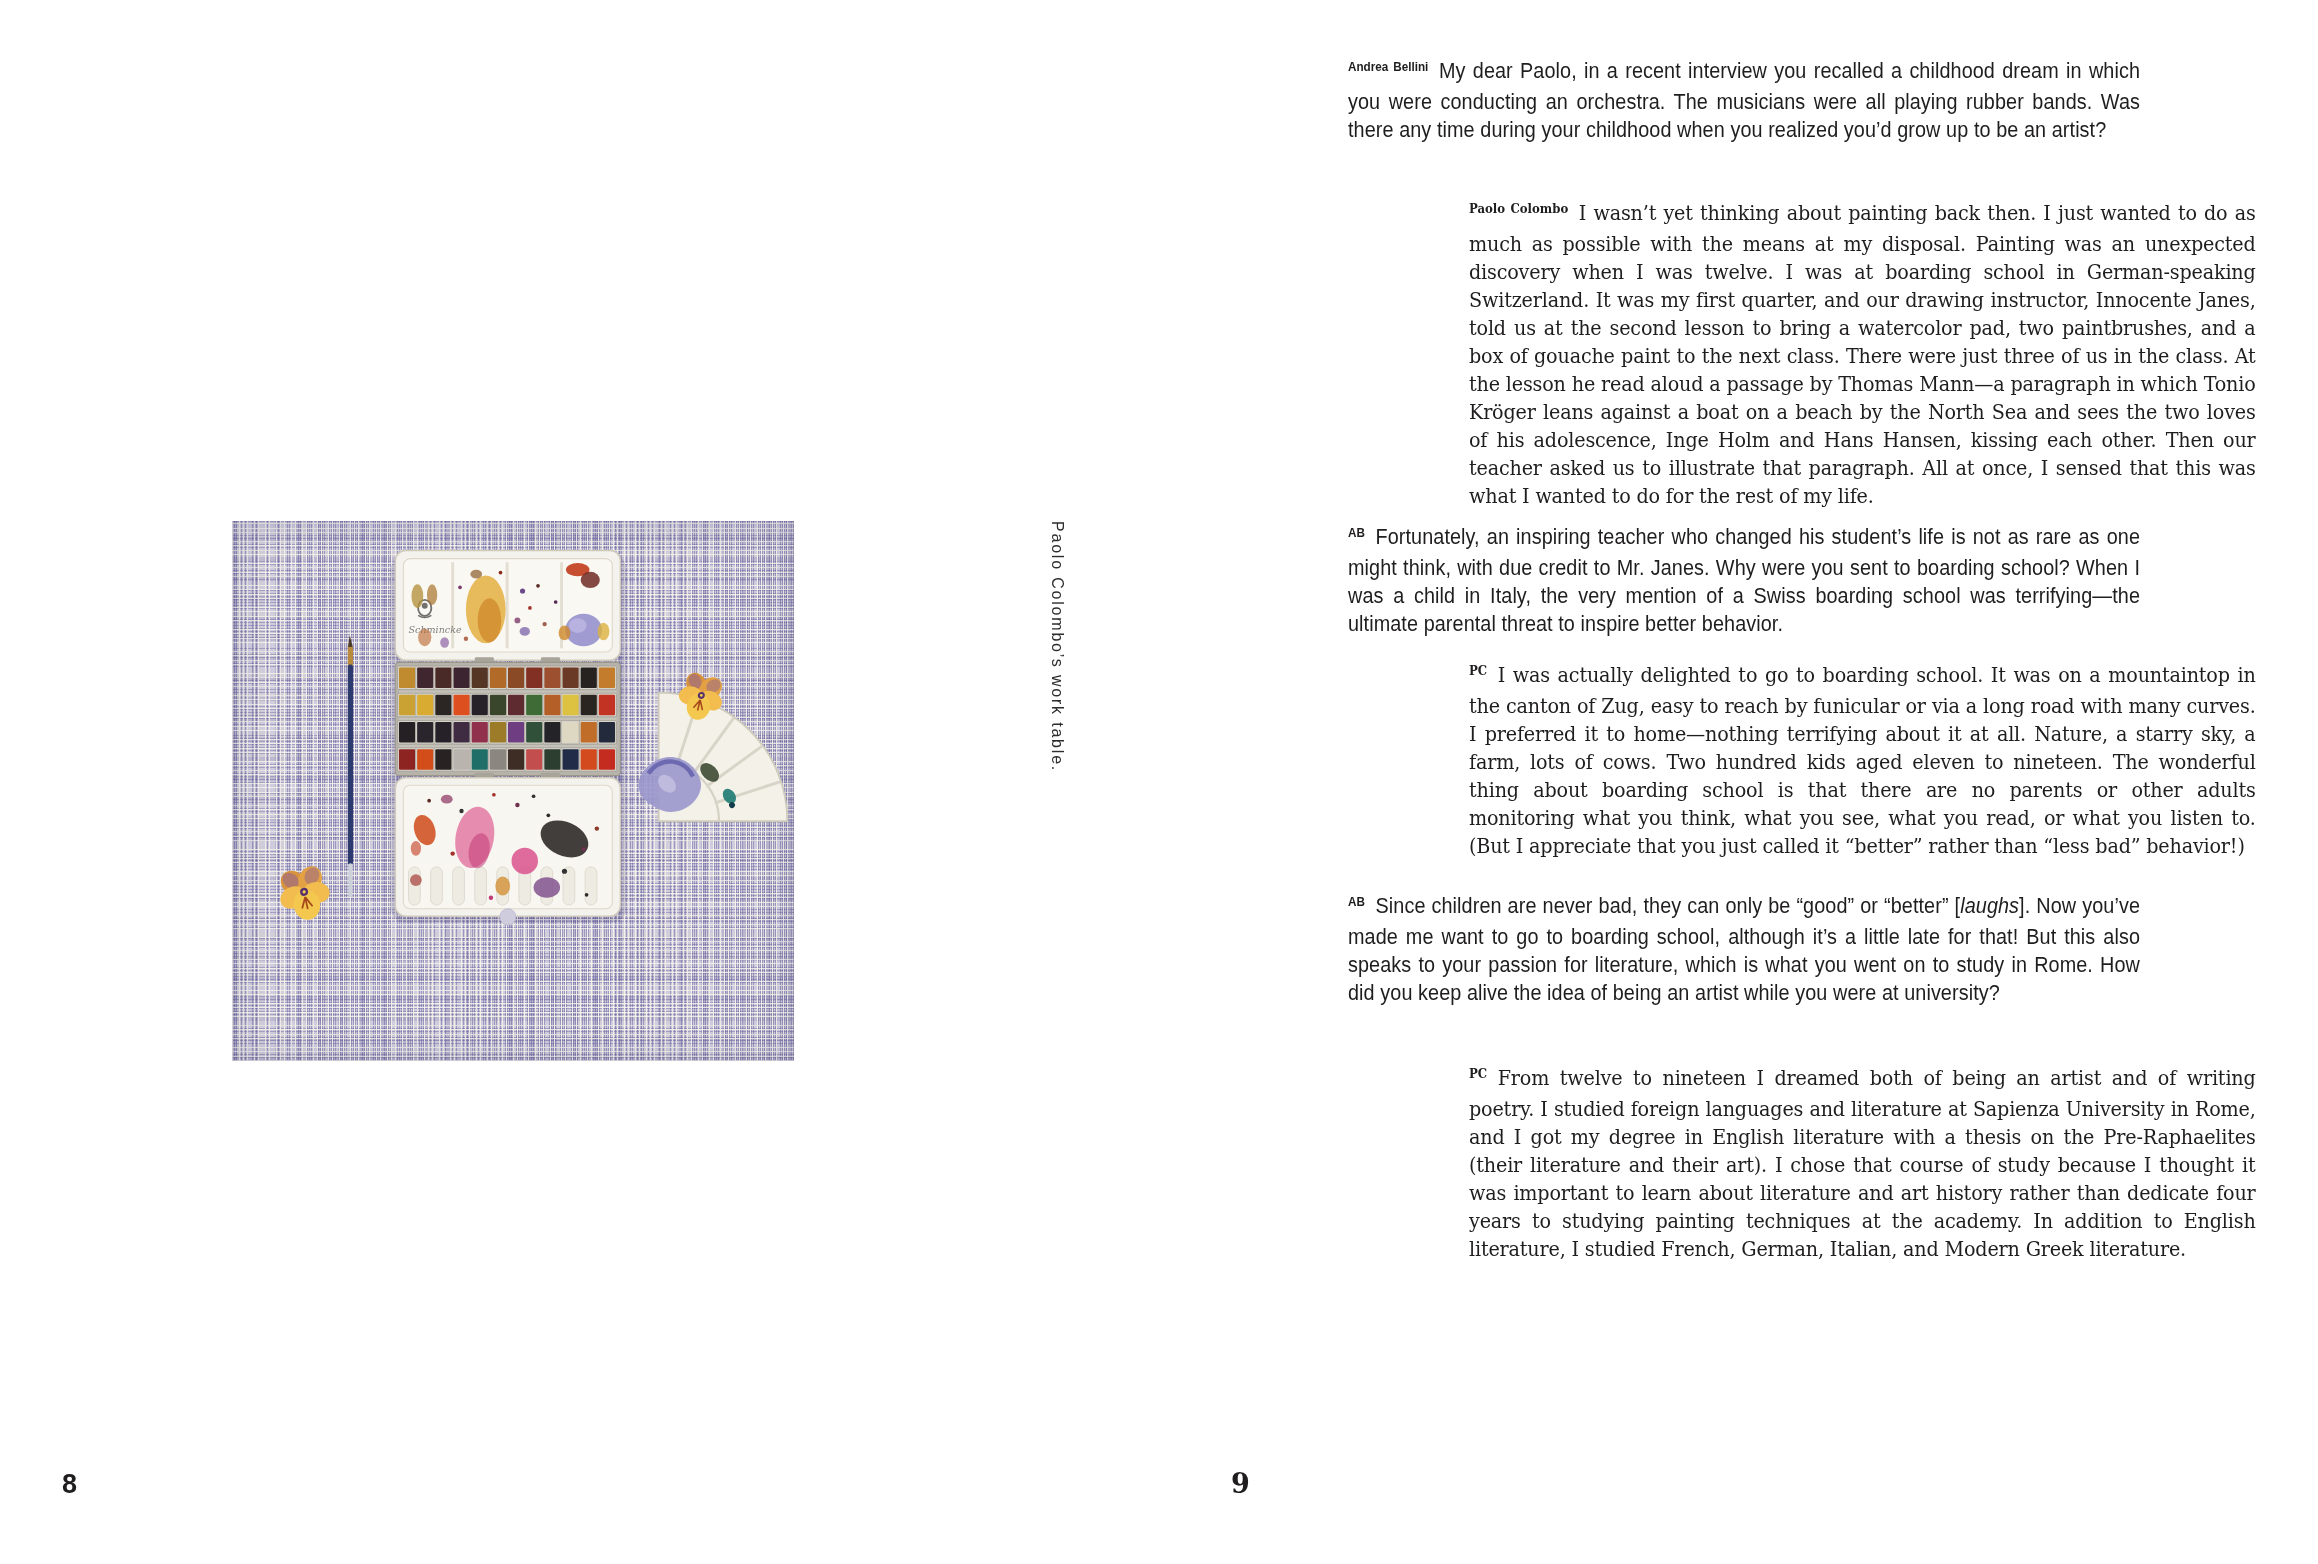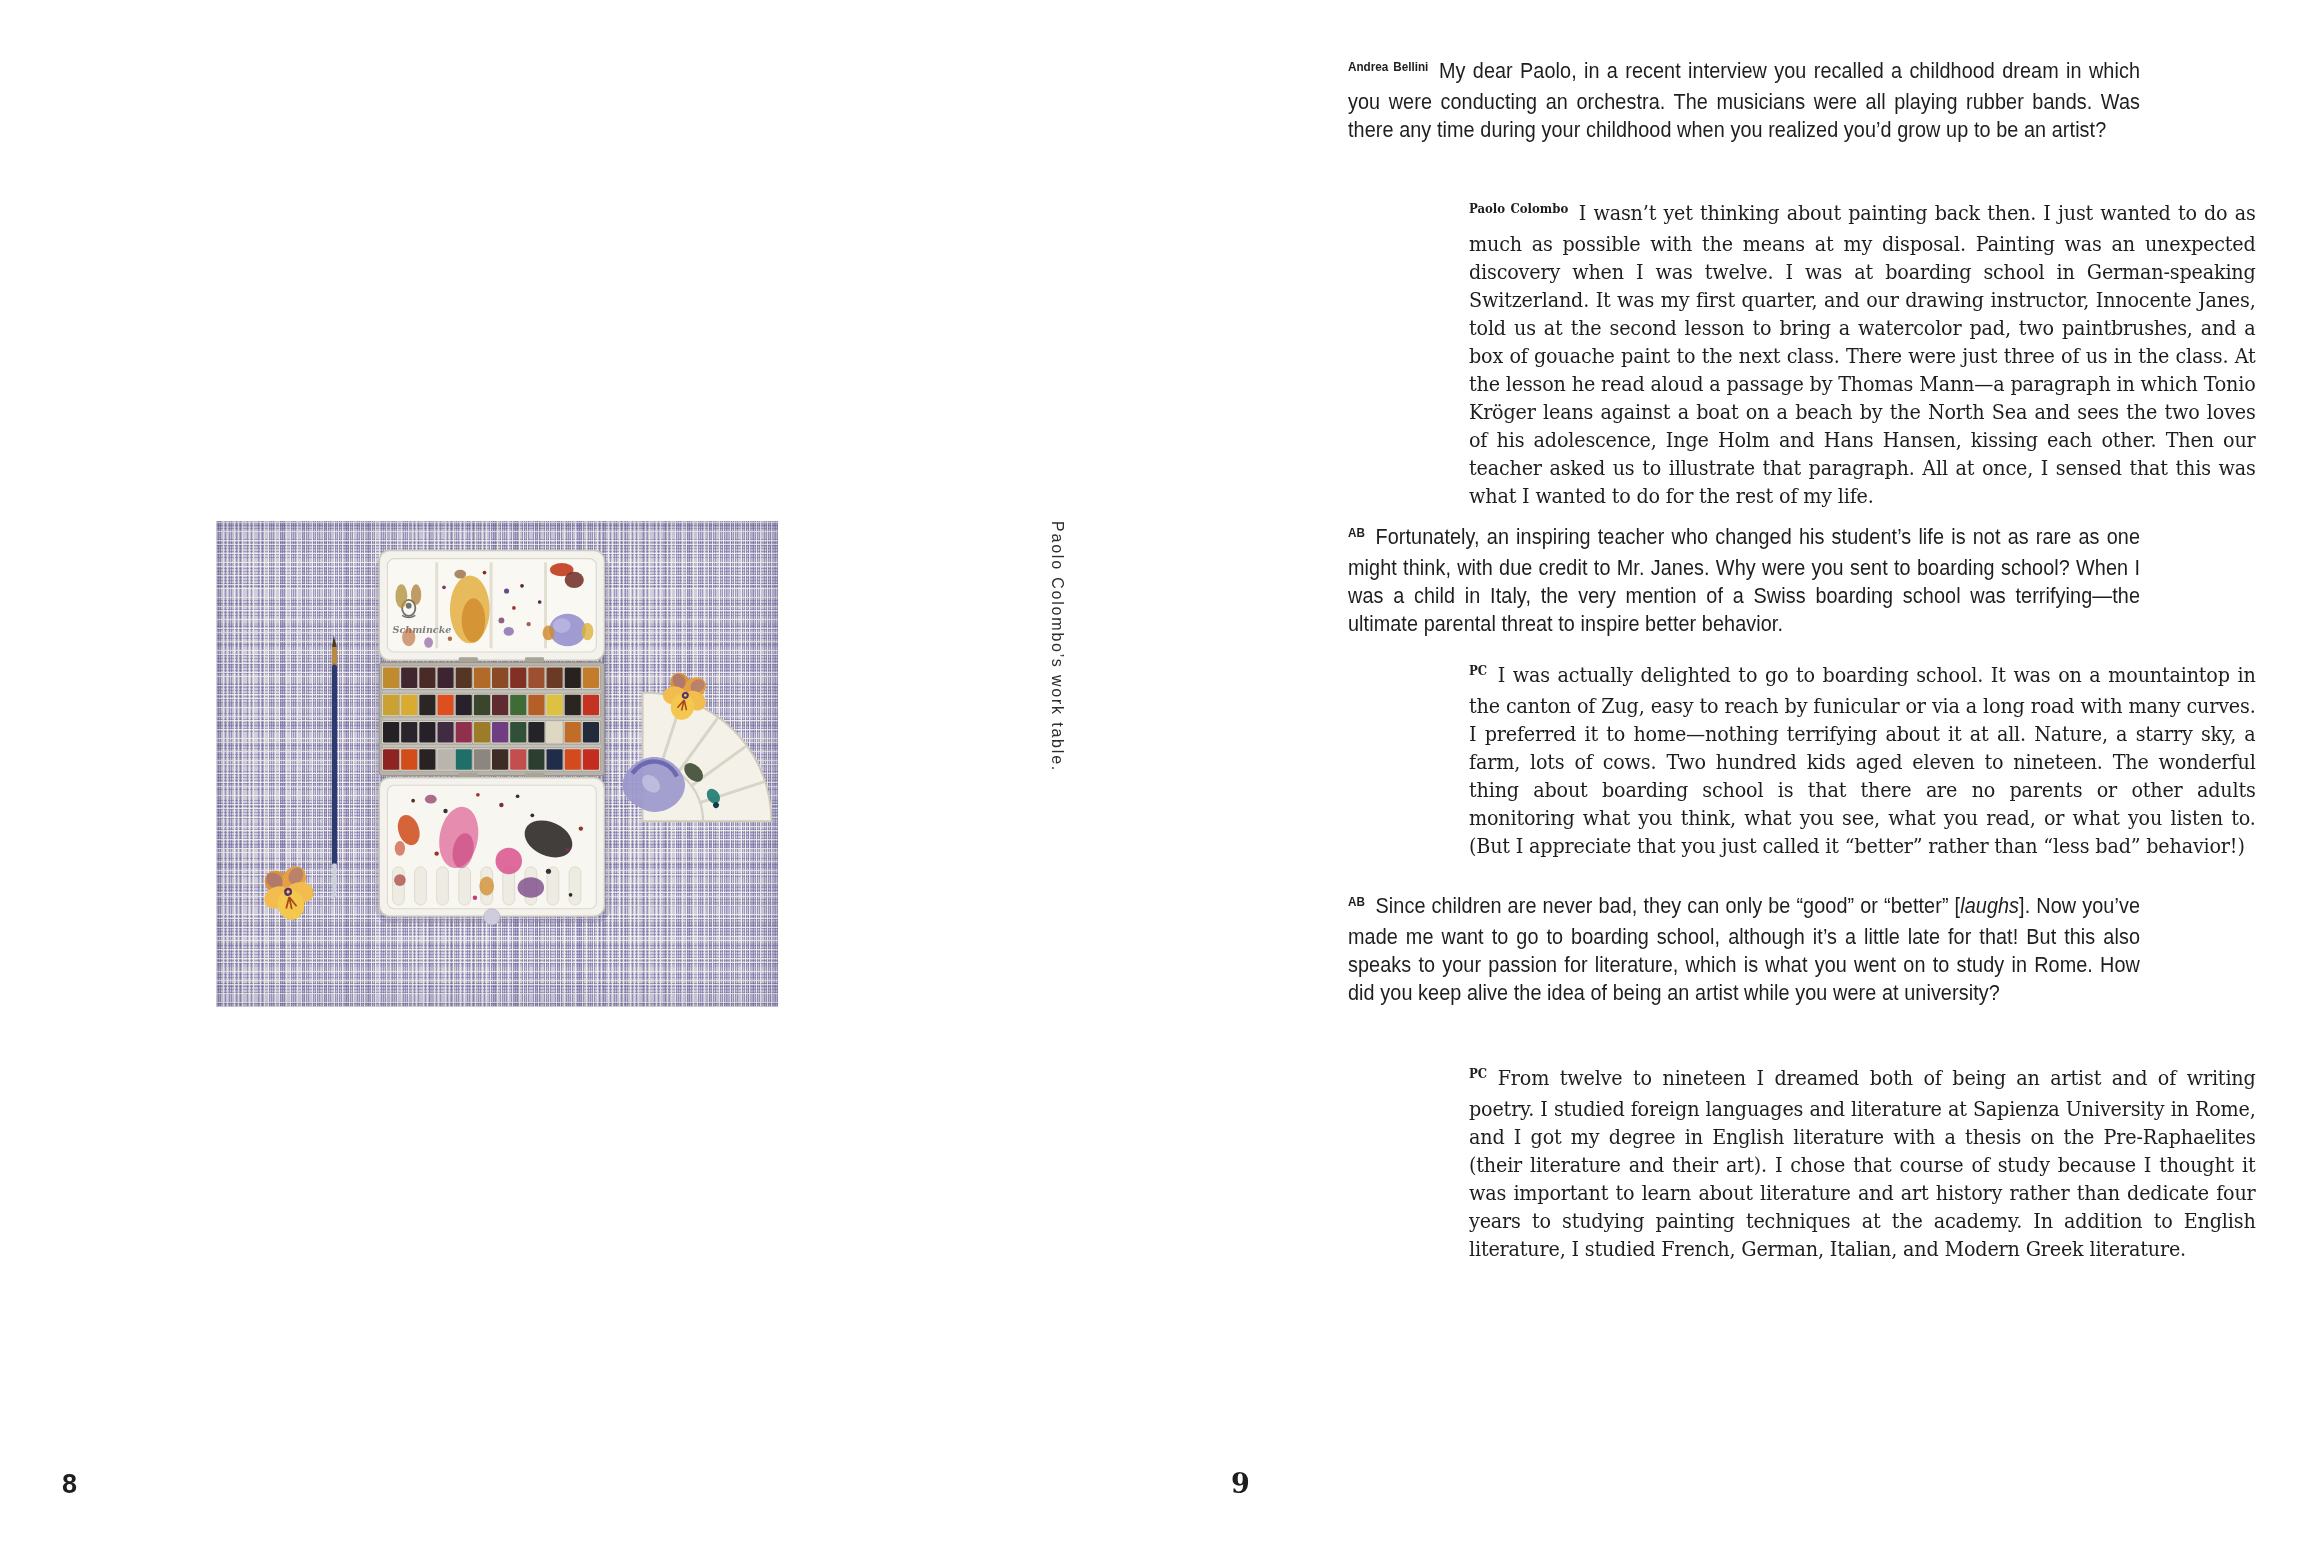--- a/index.html
+++ b/index.html
@@ -1,29 +1,29 @@
 <!DOCTYPE html>
 <html style="font-size:11.8px"><head>
 <meta charset="utf-8">
 <style>
   html,body{margin:0;padding:0;background:#ffffff;}
   #canvas{position:relative;width:2319px;height:1565px;background:#ffffff;overflow:hidden;
           font-family:"Liberation Sans",sans-serif;color:#1f1d1e;}
 
   
-  #photo{position:absolute;left:216px;top:521px;width:562px;height:486px;
+  #photo{position:absolute;left:232px;top:521px;width:562px;height:540px;
          background-color:#cfccdd;
          background-image:
            repeating-linear-gradient(90deg, rgba(250,247,238,.85) 0 0.7px, transparent 0.7px 3.7px),
            repeating-linear-gradient(0deg,  rgba(250,247,238,.75) 0 0.7px, transparent 0.7px 4.4px),
            repeating-linear-gradient(90deg, rgba(93,87,153,.45) 0 0.7px, transparent 0.7px 2.2px),
            repeating-linear-gradient(0deg,  rgba(93,87,153,.38) 0 0.7px, transparent 0.7px 2.9px),
            repeating-linear-gradient(90deg, rgba(70,64,130,.16) 0 5.2px, rgba(221,216,200,.18) 5.2px 9.6px, transparent 9.6px 21.3px),
            repeating-linear-gradient(0deg,  rgba(70,64,130,.14) 0 4.4px, rgba(221,216,200,.16) 4.4px 8px, transparent 8px 20px);
-         box-shadow:inset 0 0 34px rgba(60,56,110,.28);font-weight:bold;}
+         box-shadow:inset 0 0 34px rgba(60,56,110,.28);}
   #photo svg{position:absolute;left:0;top:0;}
 
   
   #caption{position:absolute;left:1048px;top:521px;writing-mode:vertical-rl;
            font-size:16px;letter-spacing:1.8px;color:#2e2c2d;}
 
   
   .pageno{position:absolute;font-weight:bold;font-size:27px;}
   #pn-left{left:62px;top:1469px;font-family:"Liberation Sans",sans-serif;}
   #pn-right{left:1231px;top:1468px;font-family:"DejaVu Serif",serif;}

